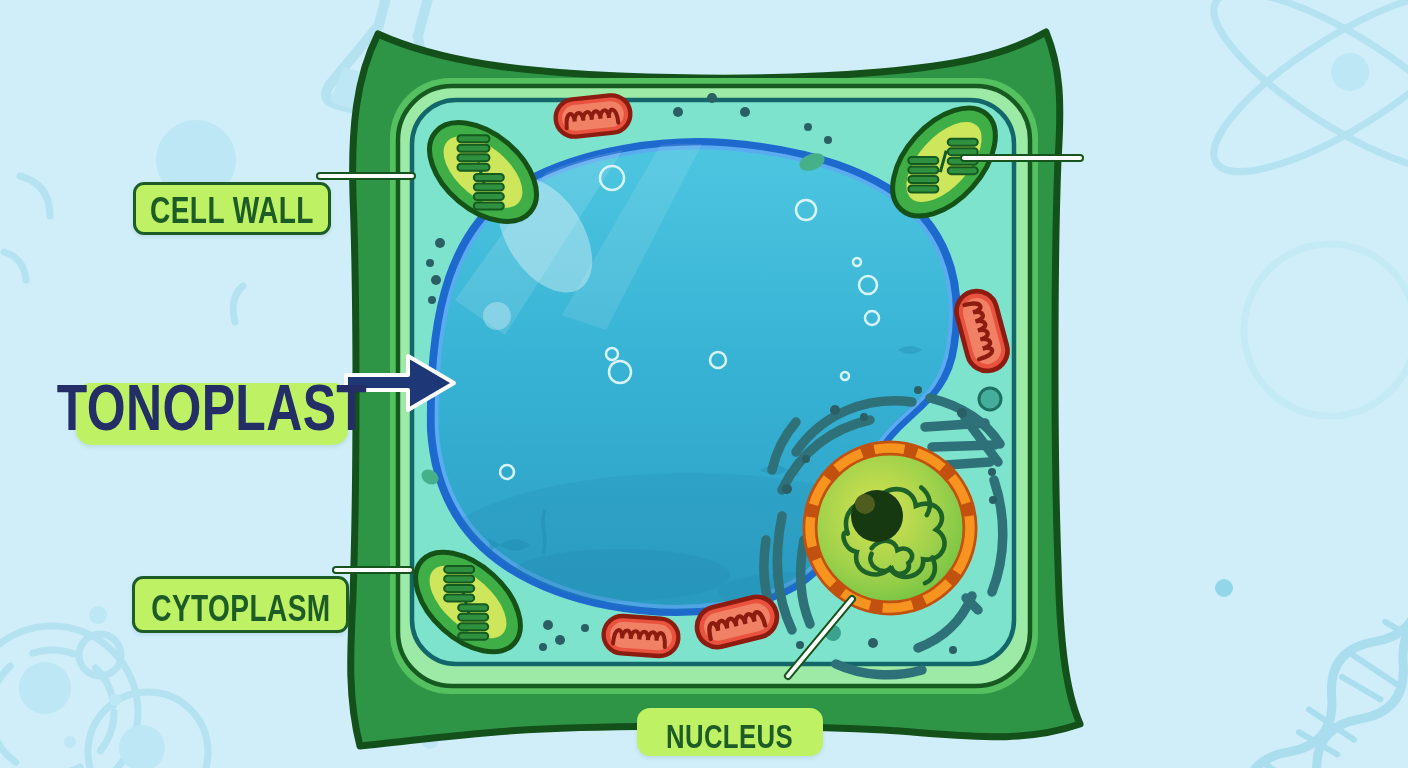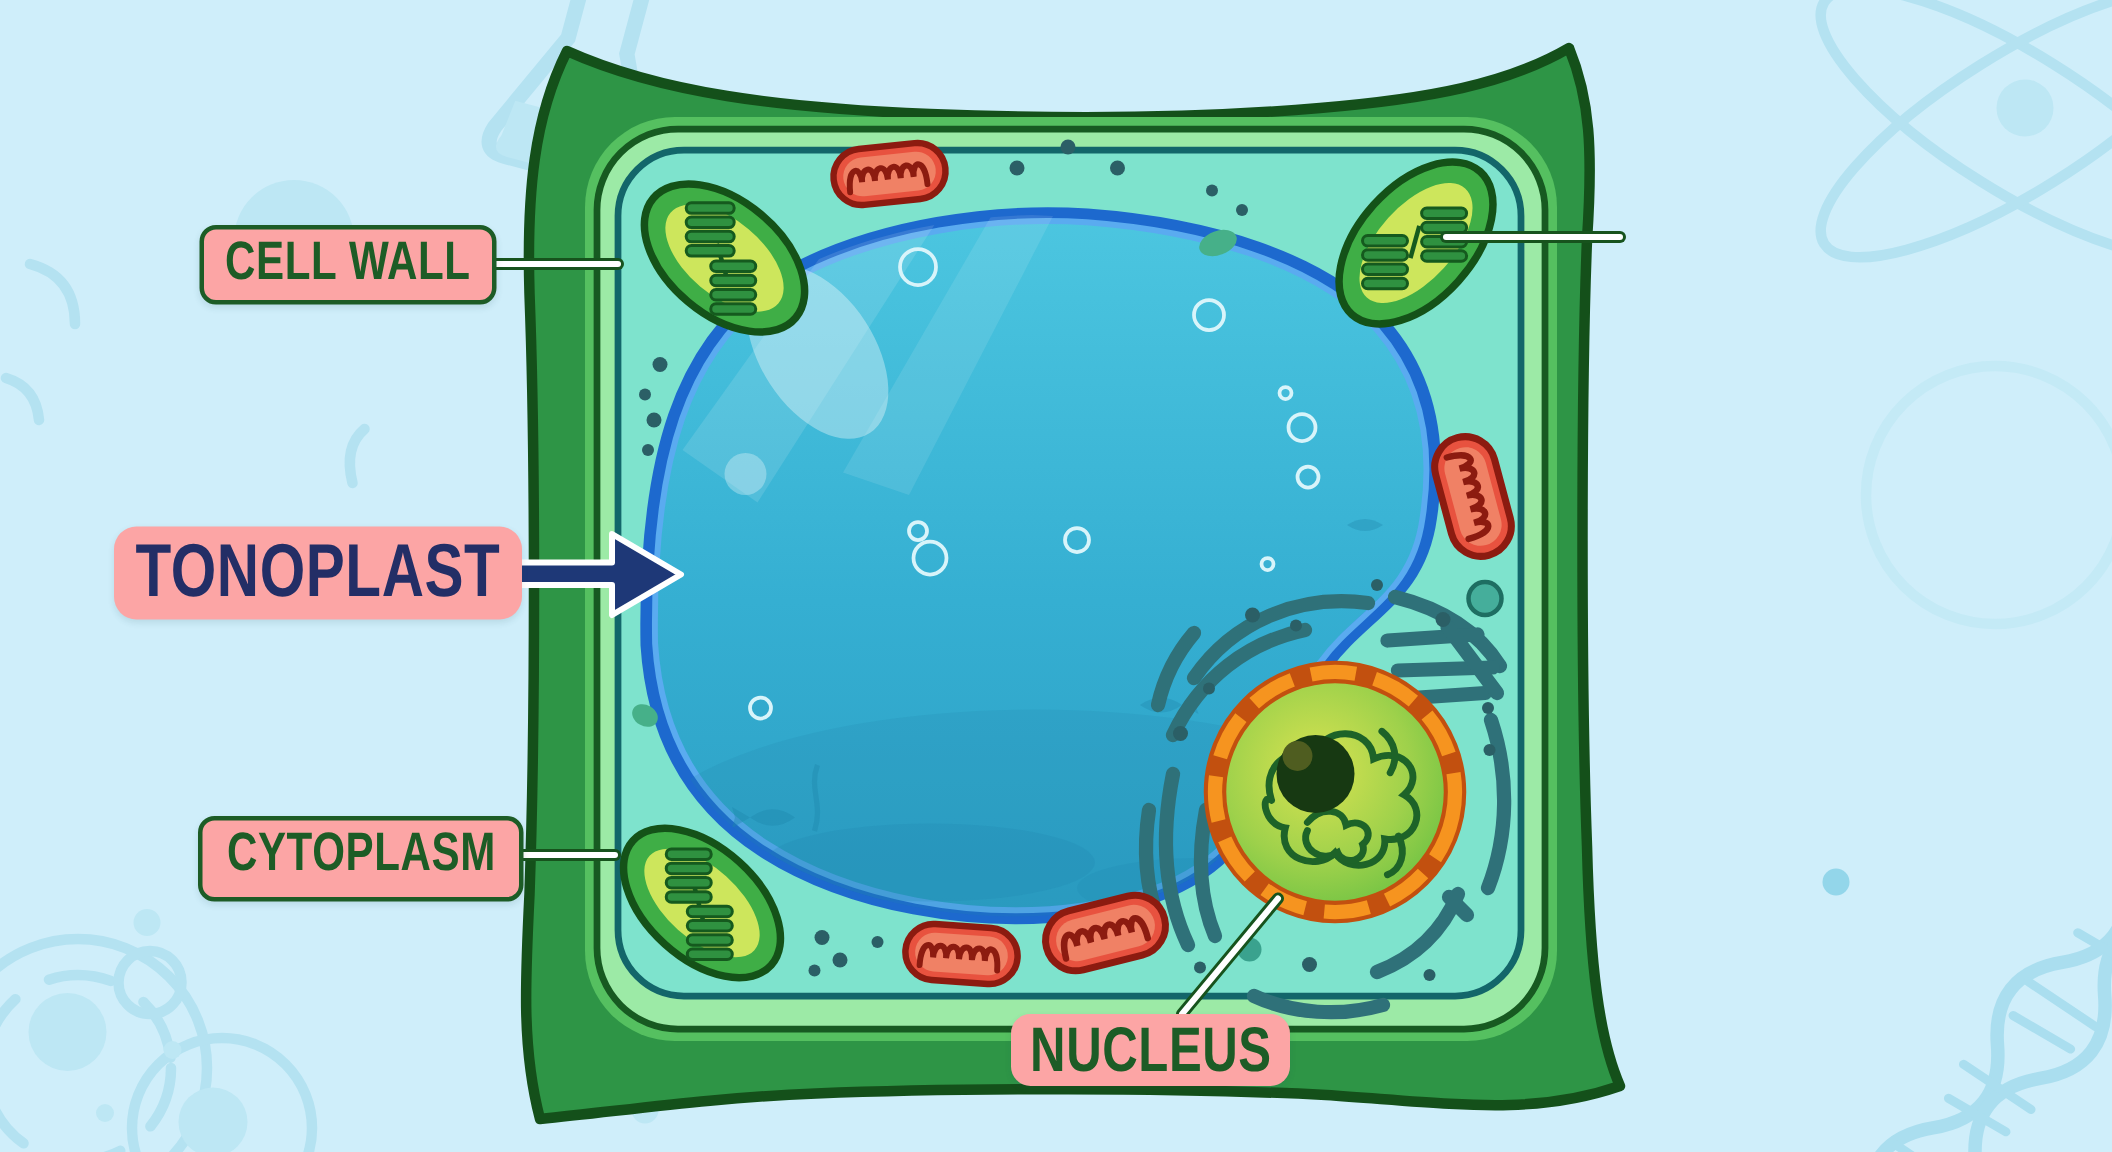--- a/index.html
+++ b/index.html
@@ -2,32 +2,32 @@
 <html><head>
 <meta charset="utf-8">
 <style>
   html,body{margin:0;padding:0;background:#9fd4e8;}
   #stage{
     position:relative;width:1408px;height:768px;overflow:hidden;
     background:#cfeefa;font-family:"Liberation Sans",sans-serif;
   }
   #cell-svg{position:absolute;left:0;top:0;width:1408px;height:768px;}
   .label{
-    position:absolute;display:flex;align-items:flex-start;justify-content:center;
-    background:#fca5a5;box-shadow:0 2px 4px rgba(30,80,90,.12);
-    font-weight:800;white-space:nowrap;z-index:3;
+    position:absolute;display:flex;align-items:flex-end;justify-content:center;
+    background:#bef264;box-shadow:0 2px 4px rgba(30,80,90,.12);
+    font-weight:800;white-space:nowrap;z-index:3;margin-top:32px;
   }
   .label .txt{display:inline-block;transform:scaleX(.78);letter-spacing:.5px;}
   .green-box{border:3.5px solid #1d5c26;border-radius:11px;color:#1d5c26;}
   .plain-box{border:none;border-radius:13px;color:#1d5c26;}
   #label-cell-wall  {left:133px;top:150px;width:192px;height:47px;font-size:36px;}
   #label-chloroplast{left:1070px;top:133px;width:250px;height:51px;font-size:36px;}
-  #label-tonoplast  {left:76px;top:351px;width:272px;height:62px;font-size:50px;color:#232e66;border-radius:15px;}
+  #label-tonoplast  {left:76px;top:351px;width:272px;height:62px;font-size:64px;color:#232e66;border-radius:15px;}
   #label-cytoplasm  {left:132px;top:544px;width:211px;height:51px;font-size:36px;}
-  #label-nucleus    {left:674px;top:676px;width:186px;height:48px;font-size:42px;}
+  #label-nucleus    {left:637px;top:676px;width:186px;height:48px;font-size:33px;}
 </style>
 </head>
 <body>
 
 <div id="stage">
 
 <svg id="cell-svg" viewBox="0 0 1408 768" xmlns="http://www.w3.org/2000/svg">
   <defs>
     <linearGradient id="vacGrad" x1="0" y1="0" x2="0" y2="1">
       <stop offset="0" stop-color="#4cc6e0"></stop>

